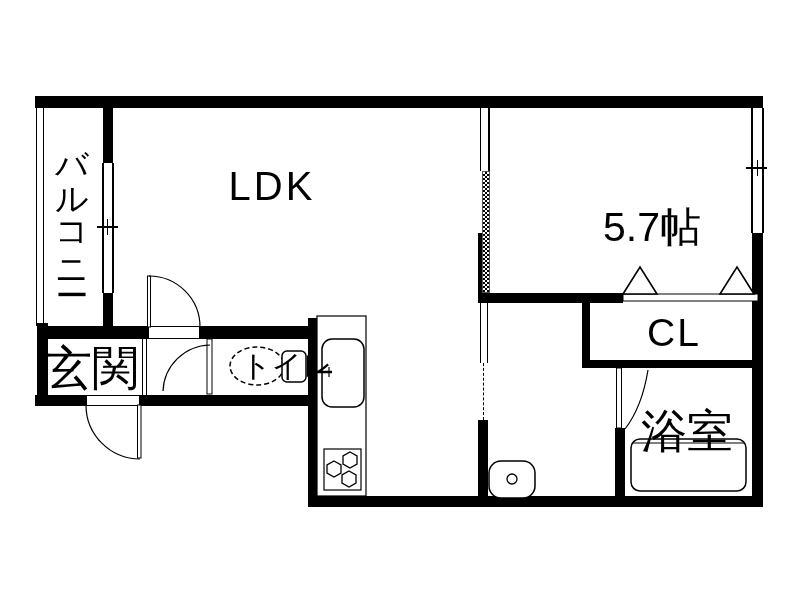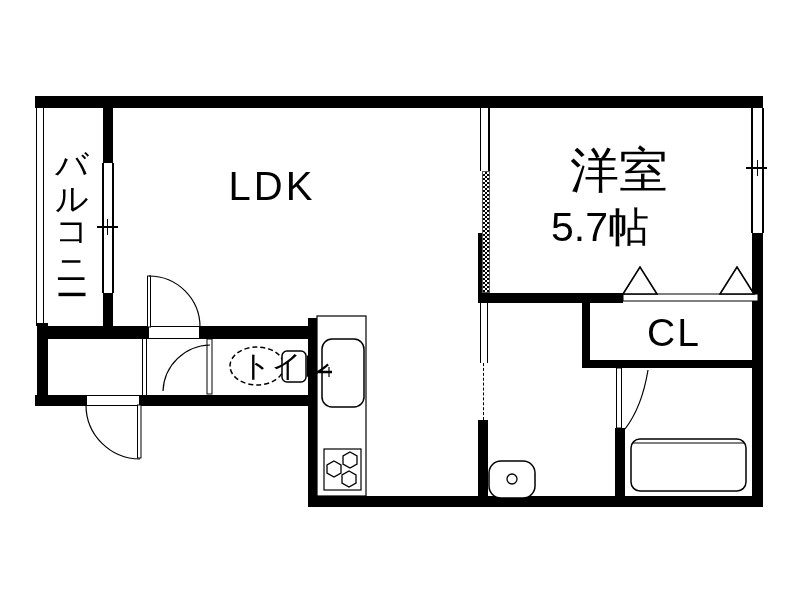--- a/index.html
+++ b/index.html
@@ -125,18 +125,19 @@
     </g>
 
     <g>
       <rect x="631" y="439" width="115" height="52" rx="9" fill="#fff" stroke="#000" stroke-width="1.5"></rect>
       <line x1="633" y1="443" x2="744" y2="443" stroke="#000" stroke-width="1"></line>
     </g>
   </svg>
 
   <div class="label vtext" style="left:56px;top:128px;font-size:33px;">バルコニー</div>
   <div class="label" style="left:192px;top:166px;width:160px;font-size:40px;letter-spacing:3px;">LDK</div>
-  <div class="label" style="left:539px;top:146px;width:160px;font-size:49px;">洋室</div>
-  <div class="label" style="left:520px;top:207px;width:160px;font-size:41px;">5.7帖</div>
+  <div class="label" style="left:572px;top:207px;width:160px;font-size:41px;">5.7帖</div>
   <div class="label" style="left:624px;top:313px;width:100px;font-size:39px;letter-spacing:2px;">CL</div>
+  <div class="label" style="left:42px;top:344px;width:100px;font-size:47px;">玄関</div>
   <div class="label" style="left:213px;top:351px;width:100px;font-size:30px;margin-left:24px;">トイレ</div>
+  <div class="label" style="left:607px;top:408px;width:160px;font-size:46px;">浴室</div>
 
 </div>
 
 </body></html>

